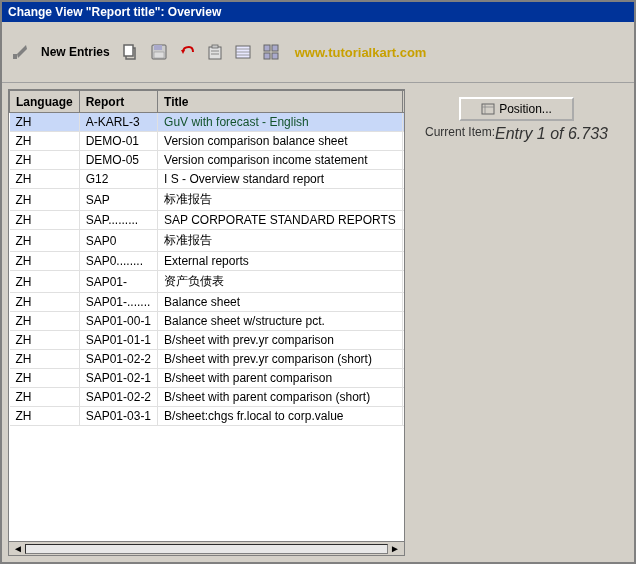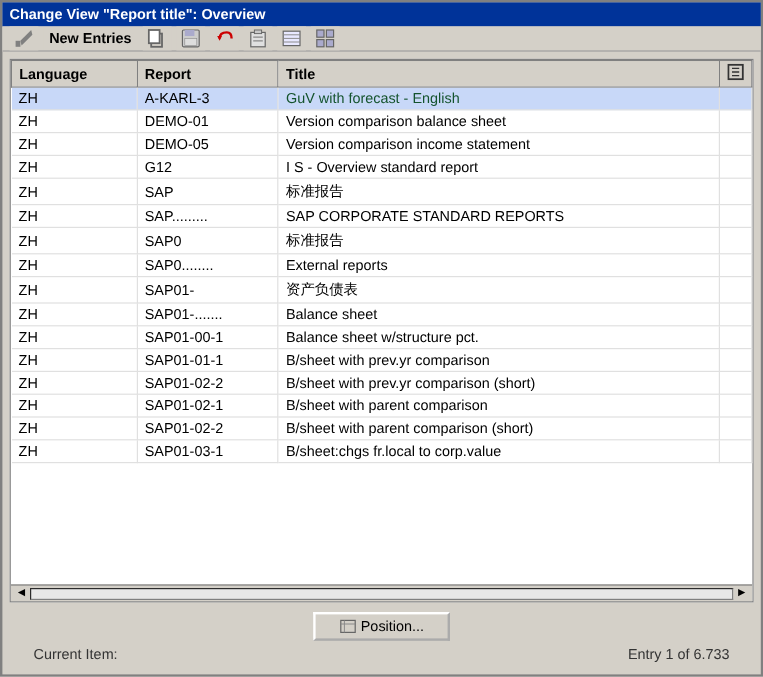--- a/index.html
+++ b/index.html
@@ -23,21 +23,21 @@
       background: #003399;
       color: white;
       padding: 3px 6px;
       font-size: 12px;
       font-weight: bold;
       flex-shrink: 0;
     }
     .toolbar {
       display: flex;
       align-items: center;
-      padding: 0 6px;
+      padding: 20px 6px;
       background: #d4d0c8;
       gap: 4px;
       flex-shrink: 0;
       border-bottom: 1px solid #a0a0a0;
     }
     .toolbar-btn {
       background: #d4d0c8;
       border: 1px solid transparent;
       cursor: pointer;
       padding: 1px 3px;
@@ -62,21 +62,21 @@
     .watermark {
       color: #c8a000;
       font-size: 13px;
       font-weight: bold;
       margin-left: 8px;
     }
     .main-content {
       flex: 1;
       padding: 6px;
       display: flex;
-      flex-direction: column;
+      flex-direction: row;
       overflow: hidden;
     }
     .table-container {
       flex: 1;
       border: 1px solid #808080;
       background: white;
       overflow: hidden;
       display: flex;
       flex-direction: column;
     }
@@ -143,22 +143,23 @@
       justify-content: space-between;
       width: 100%;
       padding: 0 20px;
       text-align: center;
     }
     .current-item-label {
       font-size: 12px;
       color: #333;
     }
     .entry-info {
-      font-size: 12px;
+      font-size: 16px;
       color: #333;
+      font-style: italic;
     }
     .h-scroll-bar {
       height: 14px;
       background: #d4d0c8;
       border-top: 1px solid #808080;
       display: flex;
       align-items: center;
       padding: 0 2px;
     }
     .h-scroll-arrow {
@@ -231,20 +232,21 @@
       </svg>
     </div>
     <div class="toolbar-btn">
       <svg width="16" height="16" viewBox="0 0 16 16">
         <rect x="1" y="1" width="6" height="6" fill="#aaaacc" stroke="#666" stroke-width="1"></rect>
         <rect x="9" y="1" width="6" height="6" fill="#aaaacc" stroke="#666" stroke-width="1"></rect>
         <rect x="1" y="9" width="6" height="6" fill="#aaaacc" stroke="#666" stroke-width="1"></rect>
         <rect x="9" y="9" width="6" height="6" fill="#aaaacc" stroke="#666" stroke-width="1"></rect>
       </svg>
     </div>
+    <span class="watermark">www.tutorialkart.com</span>
   </div>
 
   <div class="main-content">
     <div class="table-container">
       <div class="table-scroll">
         <table>
           <thead>
             <tr>
               <th>Language</th>
               <th>Report</th>

